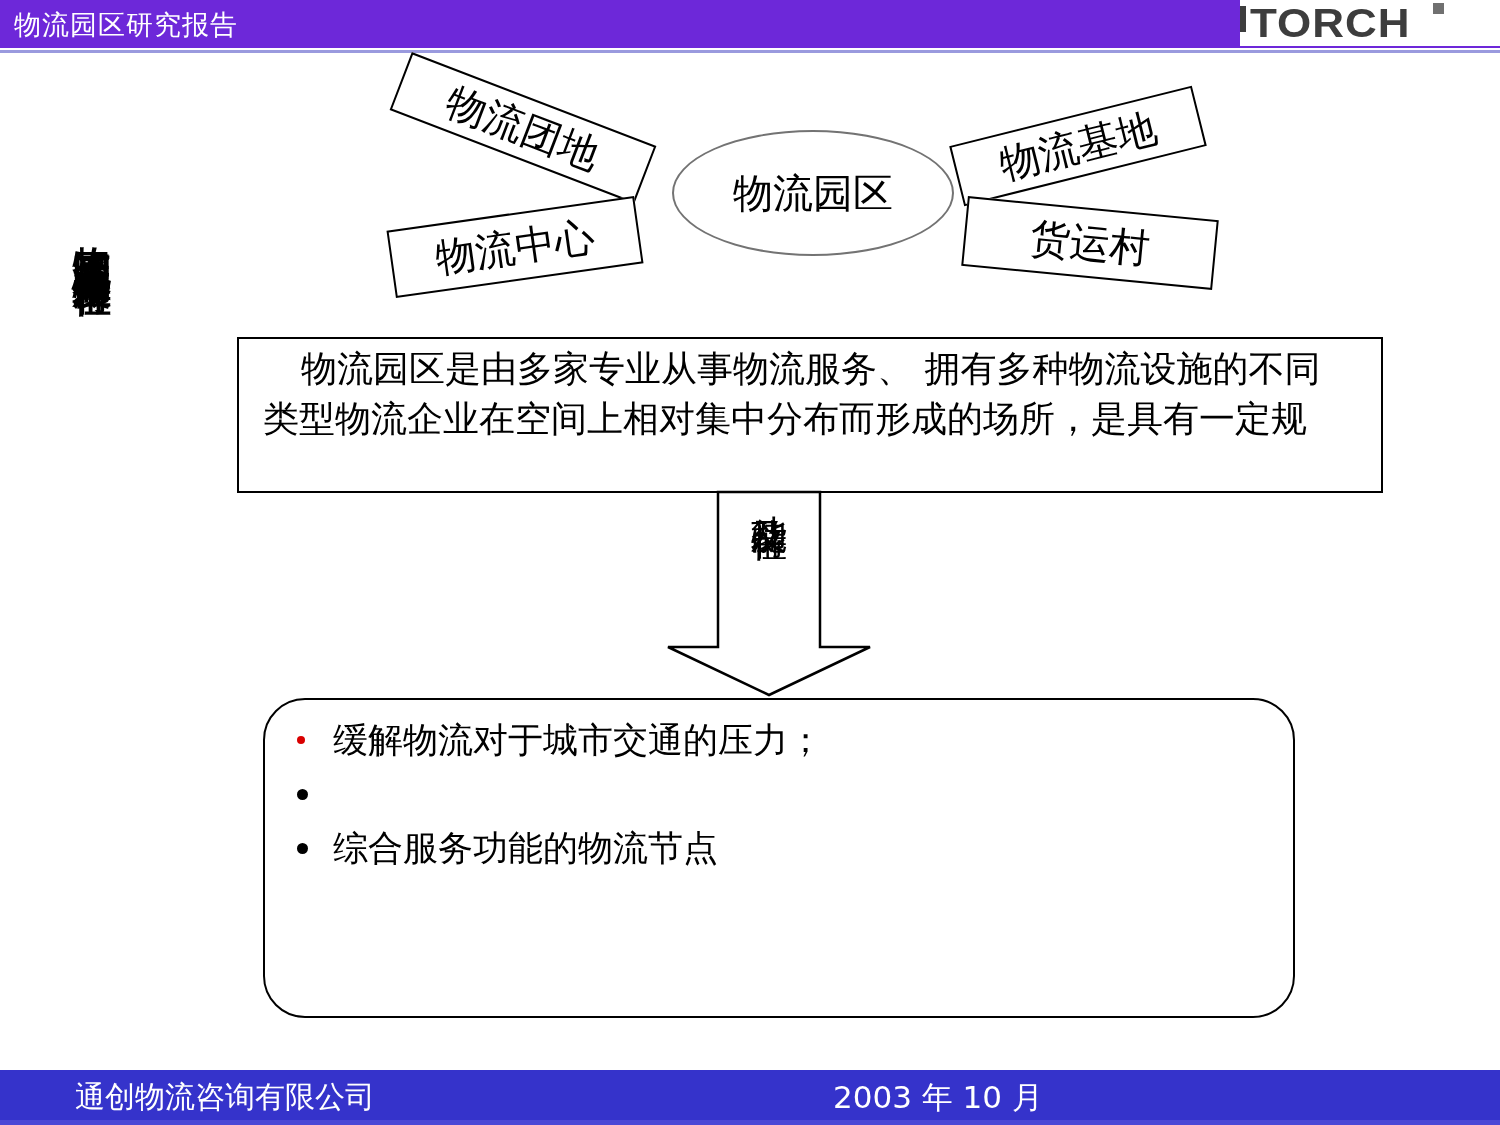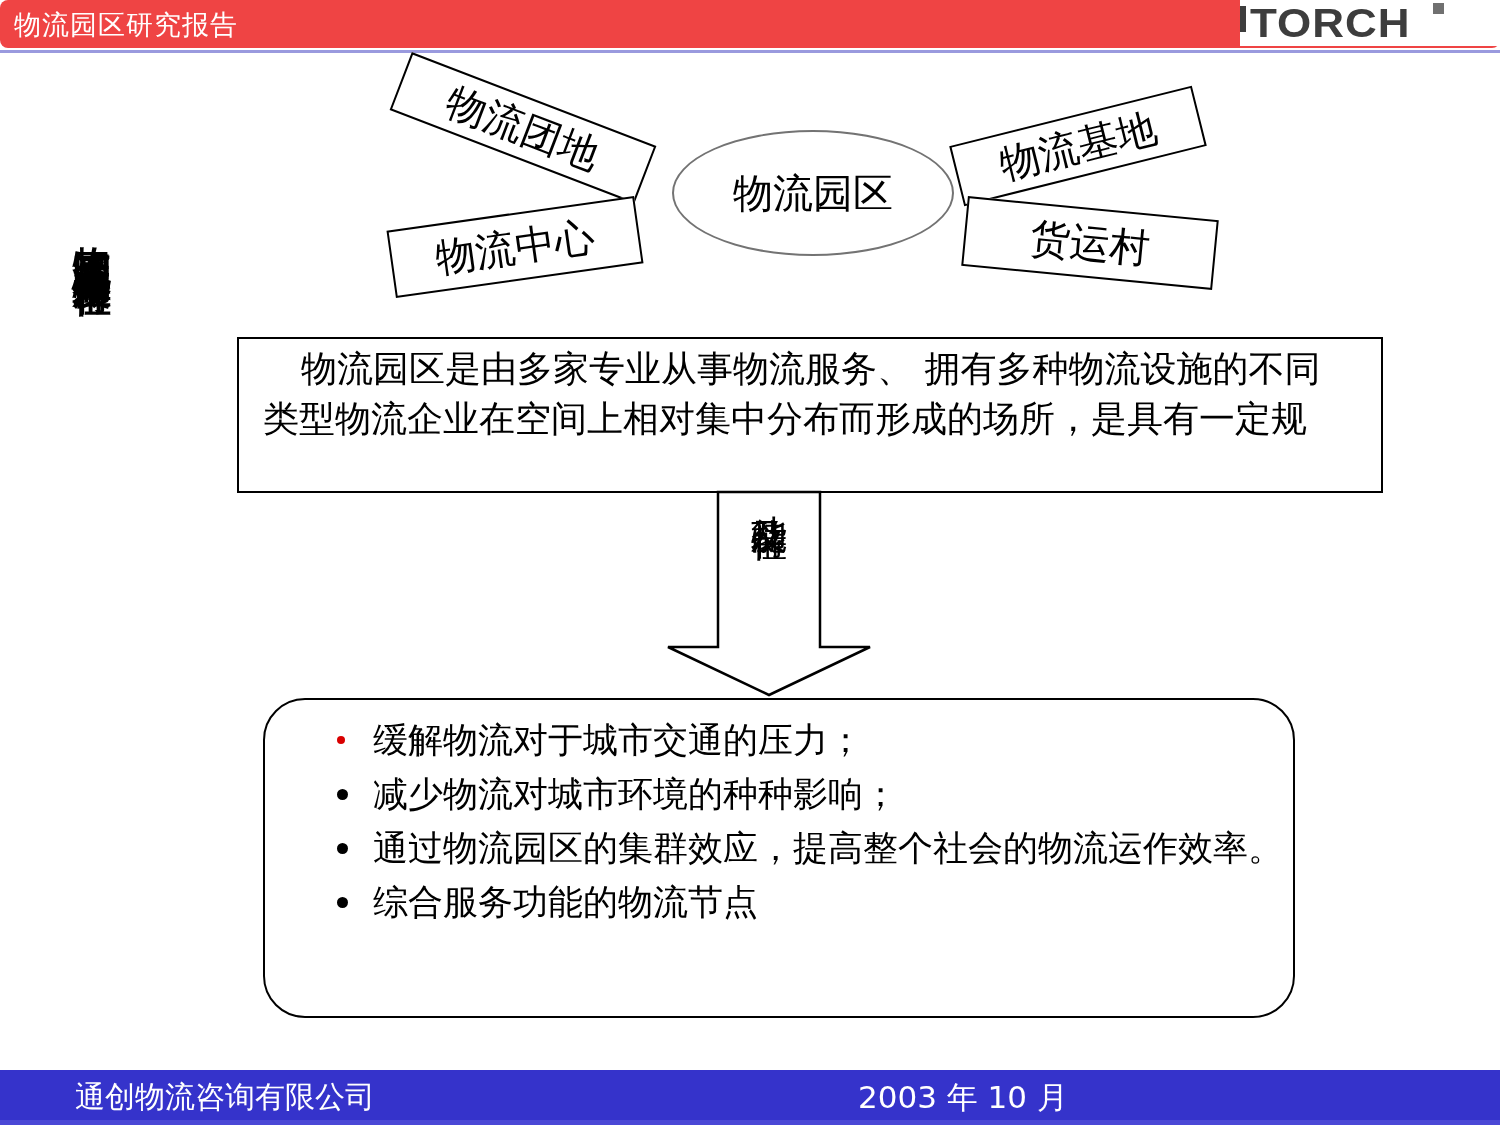--- a/index.html
+++ b/index.html
@@ -83,21 +83,21 @@
     position:absolute; left:749px; top:486px;
     writing-mode:vertical-rl; text-orientation:upright;
     font-size:36px; letter-spacing:3px; line-height:40px;
     white-space:nowrap; z-index:3;
   }
 
   
   .features-box {
     position:absolute; left:263px; top:698px; width:1032px; height:320px;
     border:2px solid #000; border-radius:42px; background:#fff;
-    padding-top:13px; z-index:2;padding-left:40px;
+    padding-top:13px; z-index:2;
   }
   .feat-row {
     height:54px; display:flex; align-items:center; padding-left:32px;
   }
   .dot {
     flex:0 0 auto; width:11px; height:11px; border-radius:50%; background:#000;
     margin-right:25px;
   }
   .feat-row.first .dot { width:8px; height:8px; margin-right:28px; }
   .feat-text { font-size:35px; white-space:nowrap; }
@@ -108,30 +108,30 @@
     background:#3533cb;
   }
   .footer-strip {
     position:absolute; left:0; bottom:0; width:100%; height:5px; background:#4a48d6;
   }
   .footer-company {
     position:absolute; left:75px; top:0; height:66px; line-height:54px;
     color:#fff; font-size:30px; white-space:nowrap;
   }
   .footer-date {
-    position:absolute; left:858px; top:0; height:42px; line-height:54px;
+    position:absolute; left:833px; top:0; height:42px; line-height:54px;
     color:#fff; font-size:31px; white-space:nowrap;
   }
 </style>
 </head>
 <body>
 
 <div id="slide">
 
-  <div class="header-bar" style="background: #ef4444; border-radius: 8px;">
+  <div class="header-bar" style="background: #6d28d9;">
     <span class="header-title">物流园区研究报告</span>
   </div>
   <div class="header-underline" style="background: rgb(154, 154, 222);"></div>
   <div class="logo-box">
     <span class="logo-bar" style="background: rgb(61, 61, 61);"></span>
     <span class="logo-text" style="color: rgb(61, 61, 61);">TORCH</span>
     <span class="logo-square"></span>
   </div>
 
   <div class="side-title">物流园区的基本属性及特征</div>
@@ -162,25 +162,20 @@
   </svg>
   <div class="arrow-label">功能及特征</div>
 
   <div class="features-box">
     <div class="feat-row first">
       <span class="dot" style="background: rgb(217, 0, 0);"></span>
       <span class="feat-text">缓解物流对于城市交通的压力；</span>
     </div>
     <div class="feat-row">
       <span class="dot"></span>
-      <span class="feat-text">减少物流对城市环境的种种影响；</span>
-    </div>
-    <div class="feat-row">
-      <span class="dot"></span>
-      <span class="feat-text">通过物流园区的集群效应，提高整个社会的物流运作效率。</span>
     </div>
     <div class="feat-row">
       <span class="dot"></span>
       <span class="feat-text">综合服务功能的物流节点</span>
     </div>
   </div>
 
   <div class="footer-bar" style="background: rgb(53, 51, 203);">
     <span class="footer-company">通创物流咨询有限公司</span>
     <span class="footer-date">2003 年 10 月</span>

